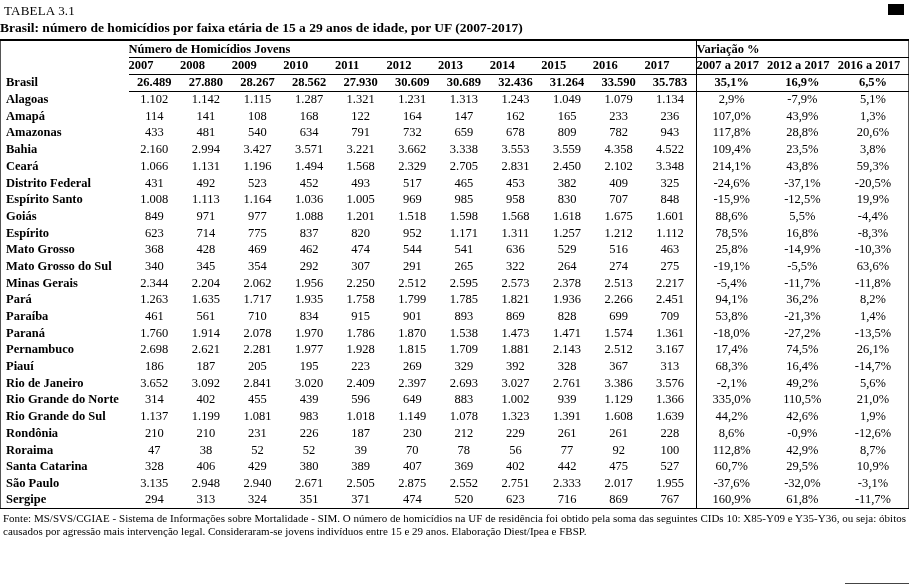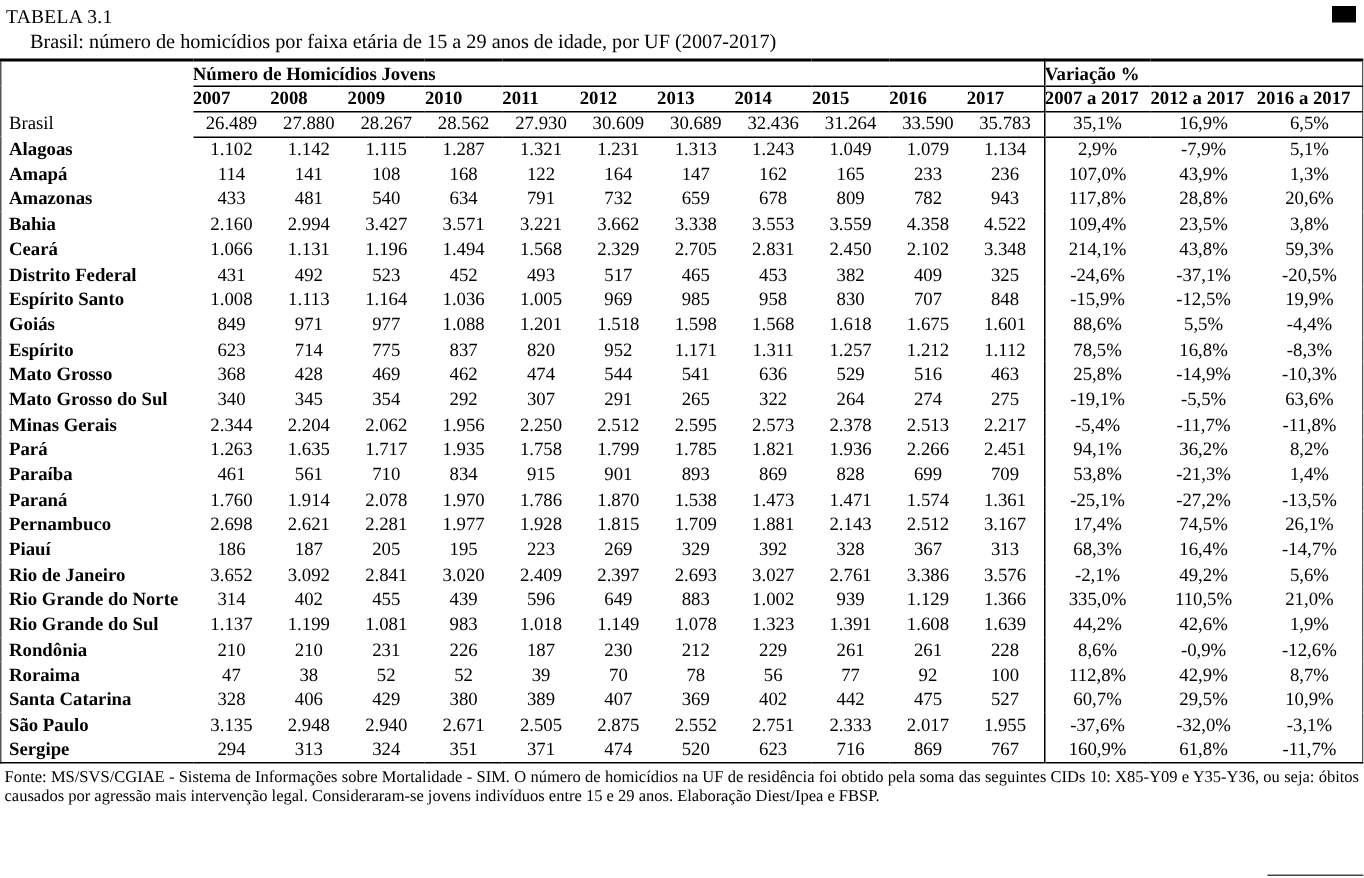--- a/index.html
+++ b/index.html
@@ -4,40 +4,40 @@
 <style>
   * { margin:0; padding:0; box-sizing:border-box; }
   html,body { background:#fff; }
   body {
     width:909px; height:585px; position:relative; overflow:hidden;
     color:#000; font-family:"Liberation Serif", serif;
     -webkit-font-smoothing:antialiased;
   }
   .corner-mark { position:absolute; top:4px; right:5px; width:16px; height:11px; background:#000; }
   .tbl-label { font-size:13px; padding:3px 0 0 4px; letter-spacing:0.2px; }
-  .tbl-title { font-size:13.5px; font-weight:normal; padding:1px 0 3px 20px; }
+  .tbl-title { font-size:13.5px; font-weight:bold; padding:1px 0 3px 0; }
 
   table.main {
     border-collapse:collapse; table-layout:fixed; width:909px;
     border-top:2px solid #000; border-bottom:1px solid #000;
     border-left:1px solid #555; border-right:1px solid #555;
   }
   thead td {
     font-weight:bold; font-size:12.5px;
     height:17px; padding:0; line-height:1; white-space:nowrap; overflow:hidden;
   }
   thead tr.group td.gh { border-bottom:1px solid #000; }
   thead tr.years td { border-bottom:1px solid #000; }
   thead tr.years td.spacer { border-bottom:none; }
   tbody td {
     font-size:12.5px; text-align:center; height:16.7px; padding:0;
     line-height:1; white-space:nowrap; overflow:hidden;
   }
   td.name { text-align:left; font-weight:bold; padding-left:5px; }
-  tr.brasil td { font-weight:normal; height:17px; }
+  tr.brasil td { font-weight:bold; height:17px; }
   tr.brasil td.val { border-bottom:1px solid #000; }
   .vsep { border-left:1px solid #000; }
 
   .footnote {
     font-size:11px; line-height:1.25; padding:3px 3px 0 3px;
     text-align:justify;
   }
   .bottom-mark { position:absolute; bottom:1px; right:0; width:64px; height:1px; background:#444; }
 </style>
 </head>
@@ -352,21 +352,21 @@
         <td class="val">1.914</td>
         <td class="val">2.078</td>
         <td class="val">1.970</td>
         <td class="val">1.786</td>
         <td class="val">1.870</td>
         <td class="val">1.538</td>
         <td class="val">1.473</td>
         <td class="val">1.471</td>
         <td class="val">1.574</td>
         <td class="val">1.361</td>
-        <td class="val vsep">-25,1%</td>
+        <td class="val vsep">-18,0%</td>
         <td class="val">-27,2%</td>
         <td class="val">-13,5%</td>
       </tr>
       <tr>
         <td class="name">Pernambuco</td>
         <td class="val">2.698</td>
         <td class="val">2.621</td>
         <td class="val">2.281</td>
         <td class="val">1.977</td>
         <td class="val">1.928</td>

